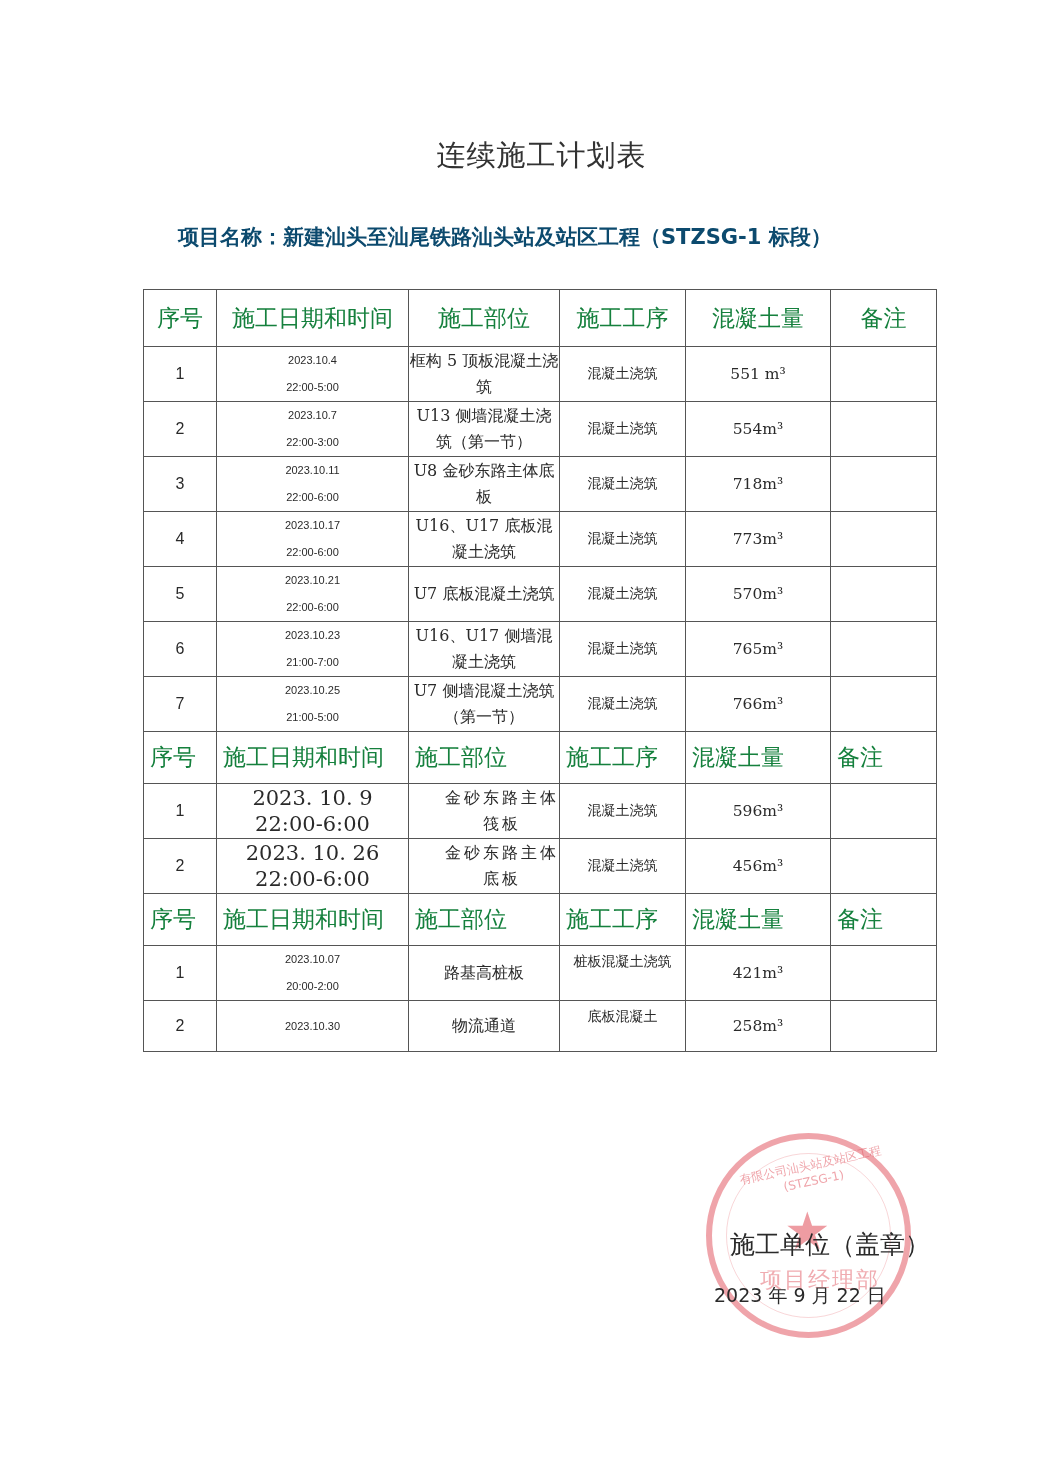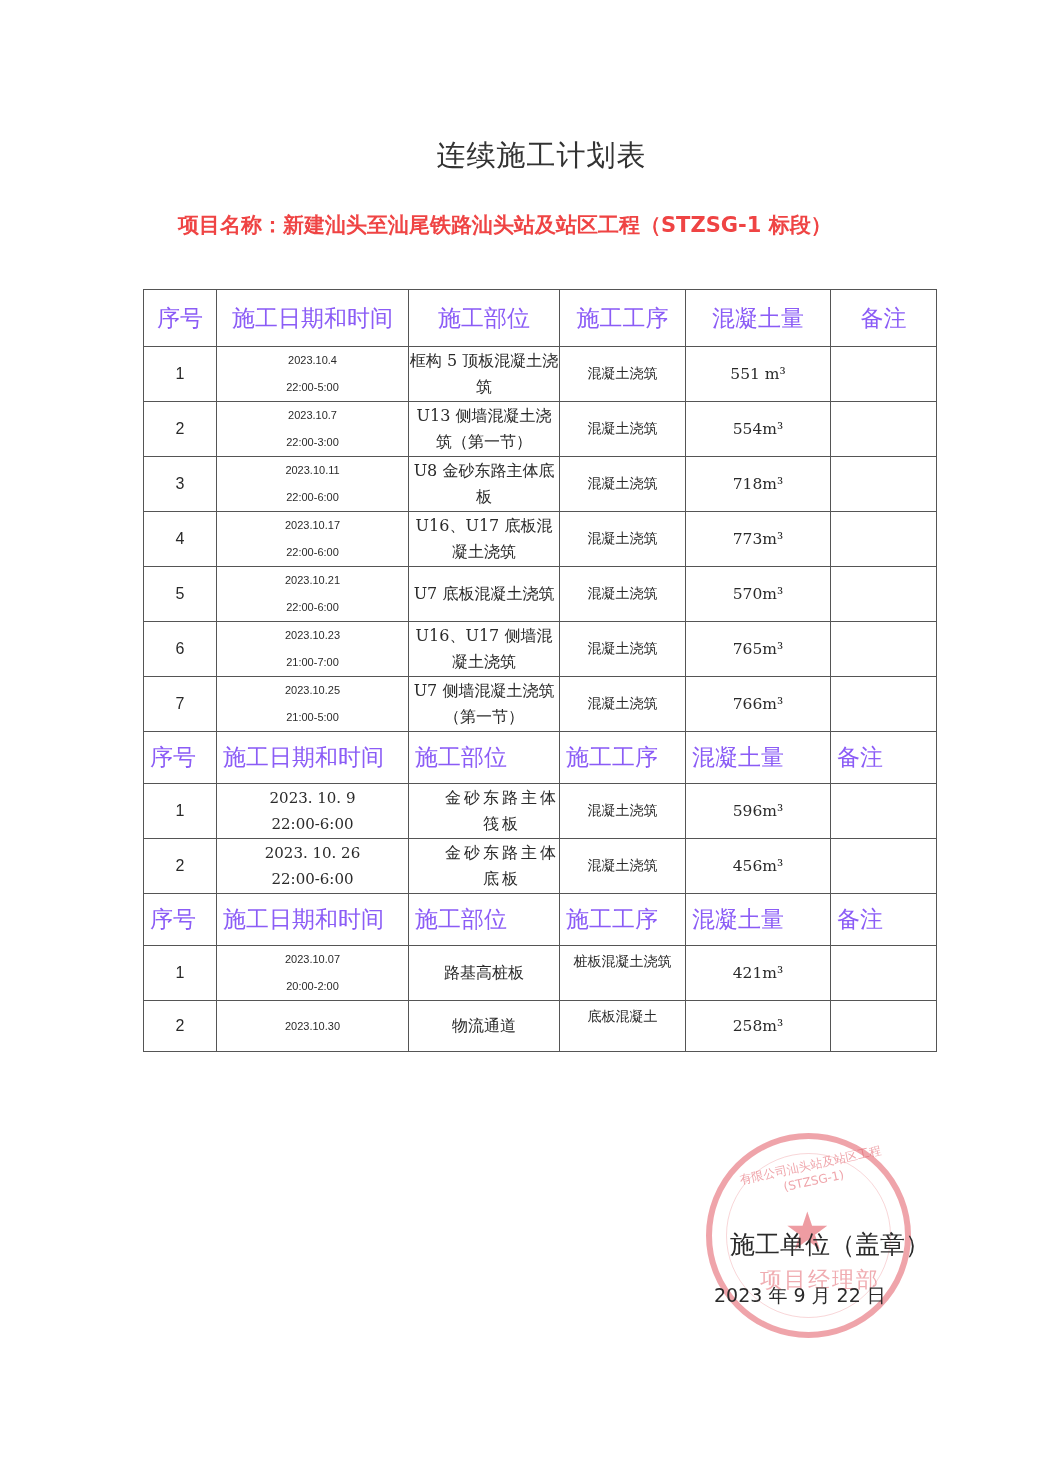--- a/index.html
+++ b/index.html
@@ -1,35 +1,35 @@
 <!DOCTYPE html>
 <html><head>
 <meta charset="utf-8">
 <style>
   html, body { margin: 0; padding: 0; background: #ffffff; }
   body { width: 1040px; height: 1470px; position: relative; overflow: hidden;
          font-family: "DejaVu Serif", "Liberation Serif", serif; color: #2a2a2a; }
   .title { position: absolute; top: 136px; left: 0; width: 1083px; text-align: center;
            font-family: "DejaVu Sans", sans-serif; font-size: 29px; color: #333; letter-spacing: 1px; }
-  .project { position: absolute; top: 211px; left: 178px; font-family: "DejaVu Sans", sans-serif;
-             font-size: 21px; font-weight: bold; color: #ef4444; white-space: nowrap; }
+  .project { position: absolute; top: 223px; left: 178px; font-family: "DejaVu Sans", sans-serif;
+             font-size: 21px; font-weight: bold; color: #0c4a6e; white-space: nowrap; }
   table.plan { position: absolute; left: 143px; top: 289px; border-collapse: collapse;
                table-layout: fixed; width: 793px; }
   table.plan td { border: 1.3px solid #555; text-align: center; vertical-align: middle;
                   padding: 0; overflow: hidden; }
   col.c0 { width: 73px; } col.c1 { width: 192px; } col.c2 { width: 151px; }
   col.c3 { width: 126px; } col.c4 { width: 145px; } col.c5 { width: 106px; }
-  tr.hdr td { font-family: "DejaVu Sans", sans-serif; font-size: 23px; color: #8b5cf6; }
+  tr.hdr td { font-family: "DejaVu Sans", sans-serif; font-size: 23px; color: #15803d; }
   tr.hdr1 { height: 57px; }
   tr.hdr2, tr.hdr3 { height: 52px; }
   tr.hdr2 td, tr.hdr3 td { text-align: left; padding-left: 6px; }
   tr.row { height: 55px; }
   td.num { font-family: "Liberation Sans", sans-serif; font-size: 16px; }
   td.dt { font-family: "Liberation Sans", sans-serif; font-size: 11px; line-height: 27px; }
-  td.dt.mono { font-family: "DejaVu Serif", serif; font-size: 15px; line-height: 26px; }
+  td.dt.mono { font-family: "DejaVu Serif", serif; font-size: 21px; line-height: 26px; }
   td.loc { font-size: 16px; line-height: 26px; vertical-align: top; padding: 2px 4px 0; }
   td.loc.wide { letter-spacing: 3px; padding-left: 36px; }
   td.proc { font-size: 14px; }
   td.proc.top { vertical-align: top; padding-top: 2px; line-height: 27px; }
   td.vol { font-size: 15.5px; vertical-align: top; padding-top: 8px; }
   td.vol.mid { vertical-align: middle; padding-top: 0; }
   .stamp { position: absolute; left: 706px; top: 1133px; width: 205px; height: 205px;
            border-radius: 50%; border: 6px solid rgba(226,90,100,0.55);
            box-sizing: border-box; }
   .stamp-inner { position: absolute; inset: 14px; border-radius: 50%;

